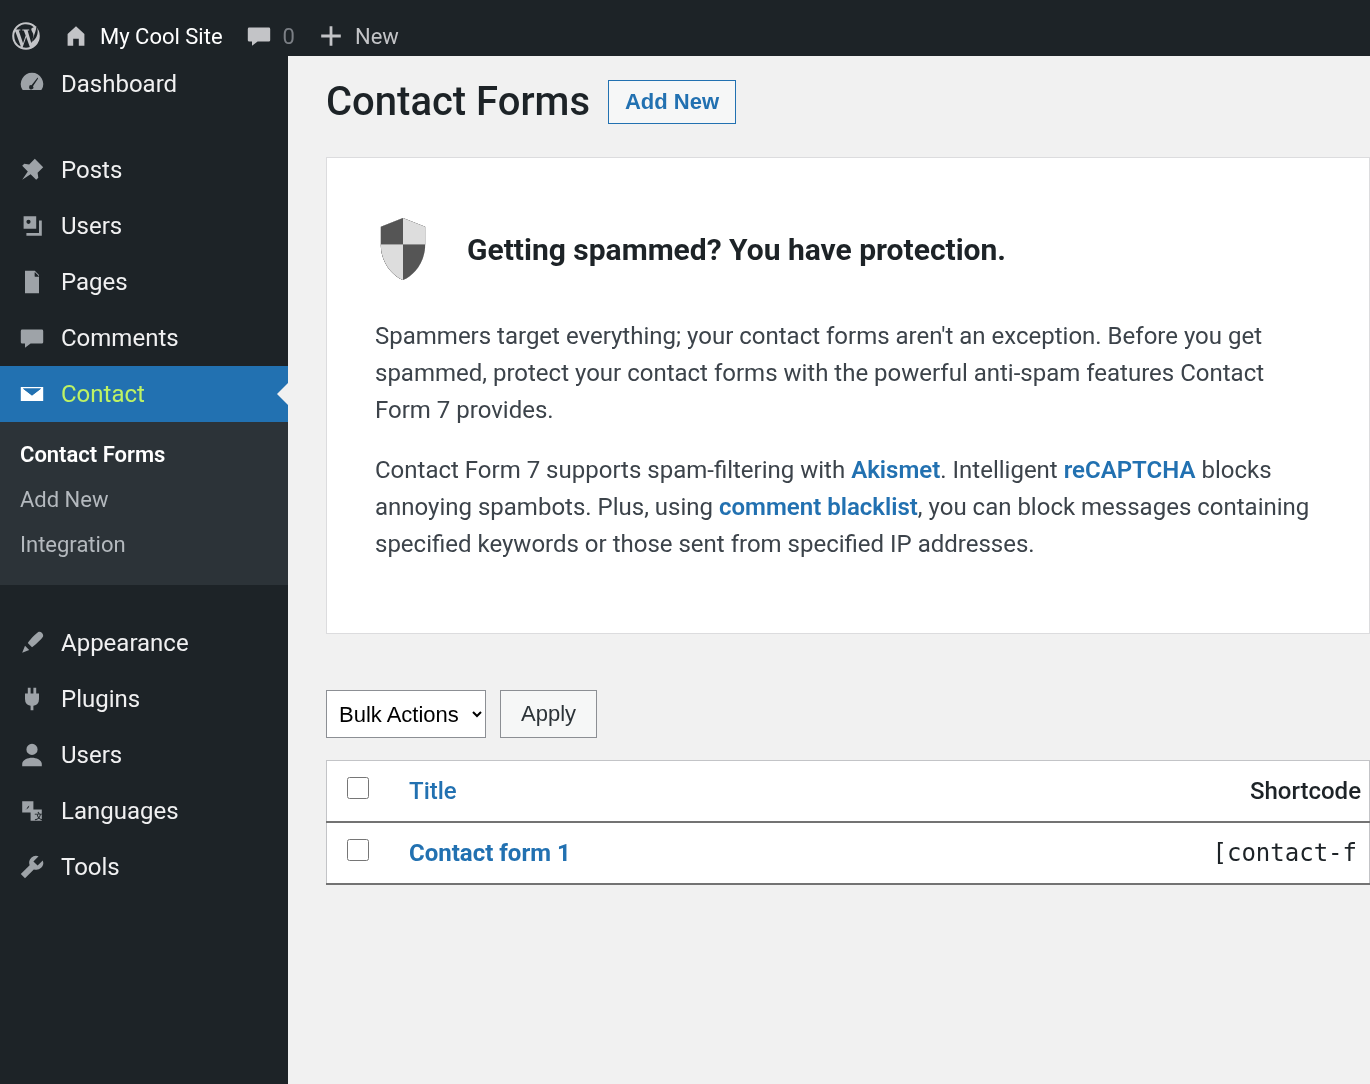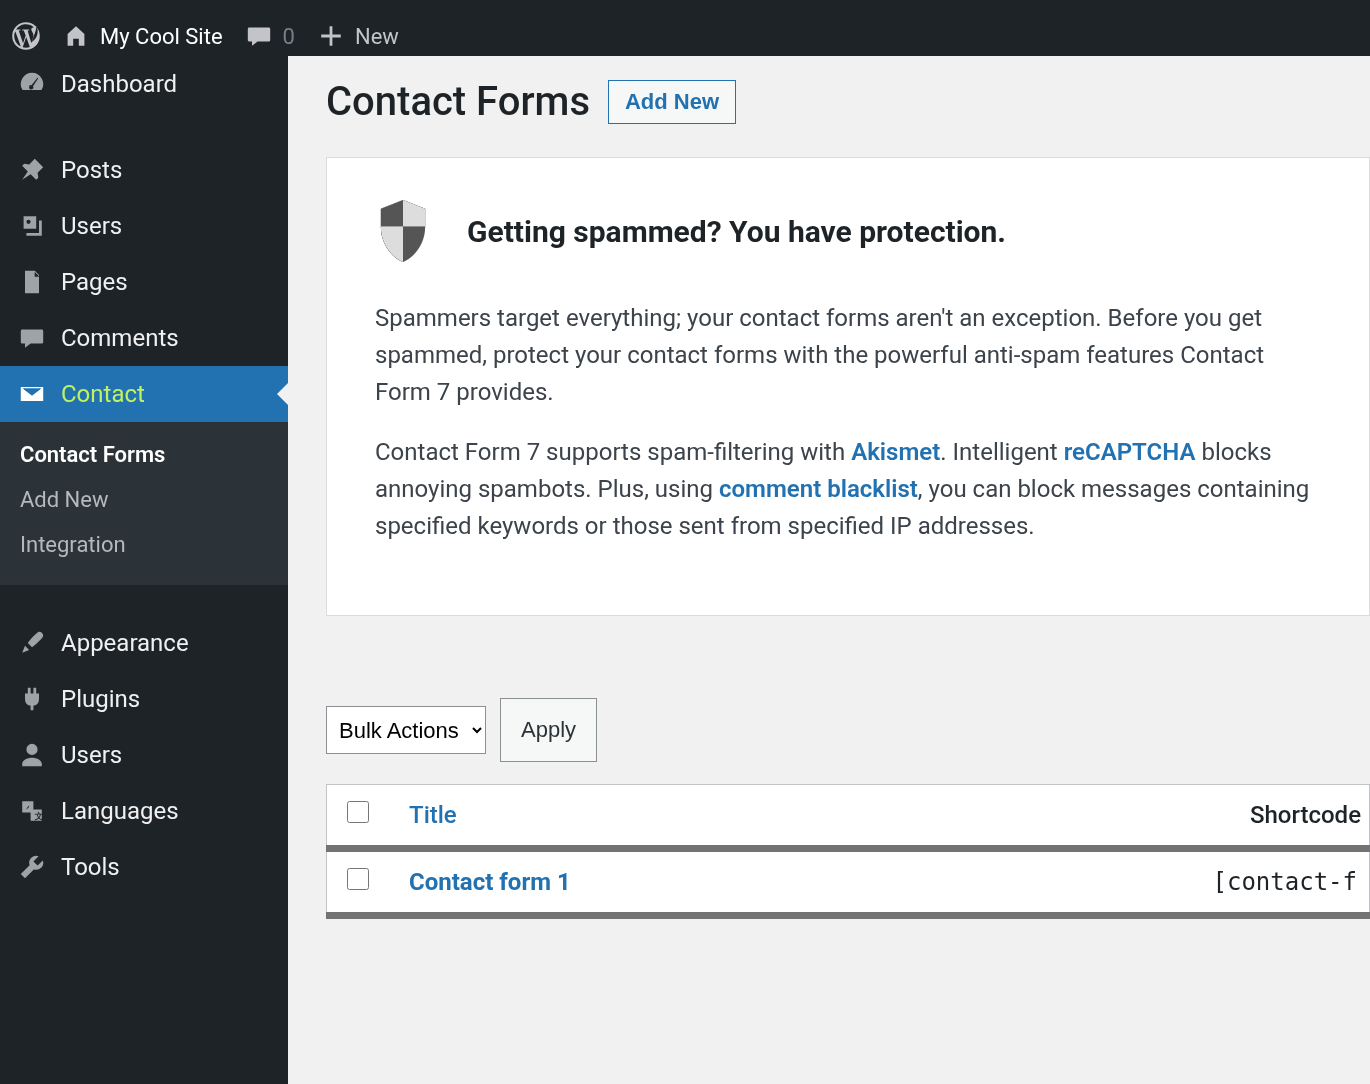--- a/index.html
+++ b/index.html
@@ -110,22 +110,22 @@
     color: #2271b1;
     font-size: 22px;
     font-weight: 600;
     padding: 8px 16px;
     cursor: pointer;
   }
 
   .panel {
     background: #fff;
     border: 1px solid #dcdcde;
-    padding: 42px 48px 48px 48px;
-    margin-bottom: 82px;
+    padding: 60px 48px 48px 48px;
+    margin-bottom: 56px;
   }
   .panel .panel-head {
     display: flex;
     align-items: center;
     gap: 36px;
     margin-bottom: 38px;
   }
   .panel .panel-head h3 {
     font-size: 30px;
     font-weight: 700;
@@ -152,34 +152,34 @@
     background: #fff;
     height: 48px;
   }
   .bulk-row button {
     font-size: 22px;
     padding: 8px 20px;
     border: 1px solid #8c8f94;
     background: #f6f7f7;
     color: #2c3338;
     cursor: pointer;
-    height: 64px;
+    height: 48px;
   }
 
   .list-table {
     width: 100%;
     background: #fff;
     border: 1px solid #c3c4c7;
     border-collapse: collapse;
     font-size: 24px;
   }
   .list-table th, .list-table td {
     text-align: left;
     padding: 16px 20px;
-    border-bottom: 7px solid #737373;
+    border-bottom: 2px solid #737373;
   }
   .list-table th { color: #2271b1; font-weight: 500; cursor: pointer; }
   .list-table th.shortcode-col, .list-table td.shortcode-col { color: #1d2327; font-family: Menlo, Consolas, monospace; }
   .list-table th.shortcode-col { font-family: inherit; color: #1d2327; text-align: right; padding-right: 8px; }
   .list-table .check-col { width: 52px; }
   .list-table input[type=checkbox] {
     width: 22px; height: 22px; cursor: pointer;
   }
   .list-table .row-title { color: #2271b1; font-weight: 700; cursor: pointer; }
   .list-table td.shortcode-col { text-align: right; padding-right: 12px; white-space: nowrap; }

